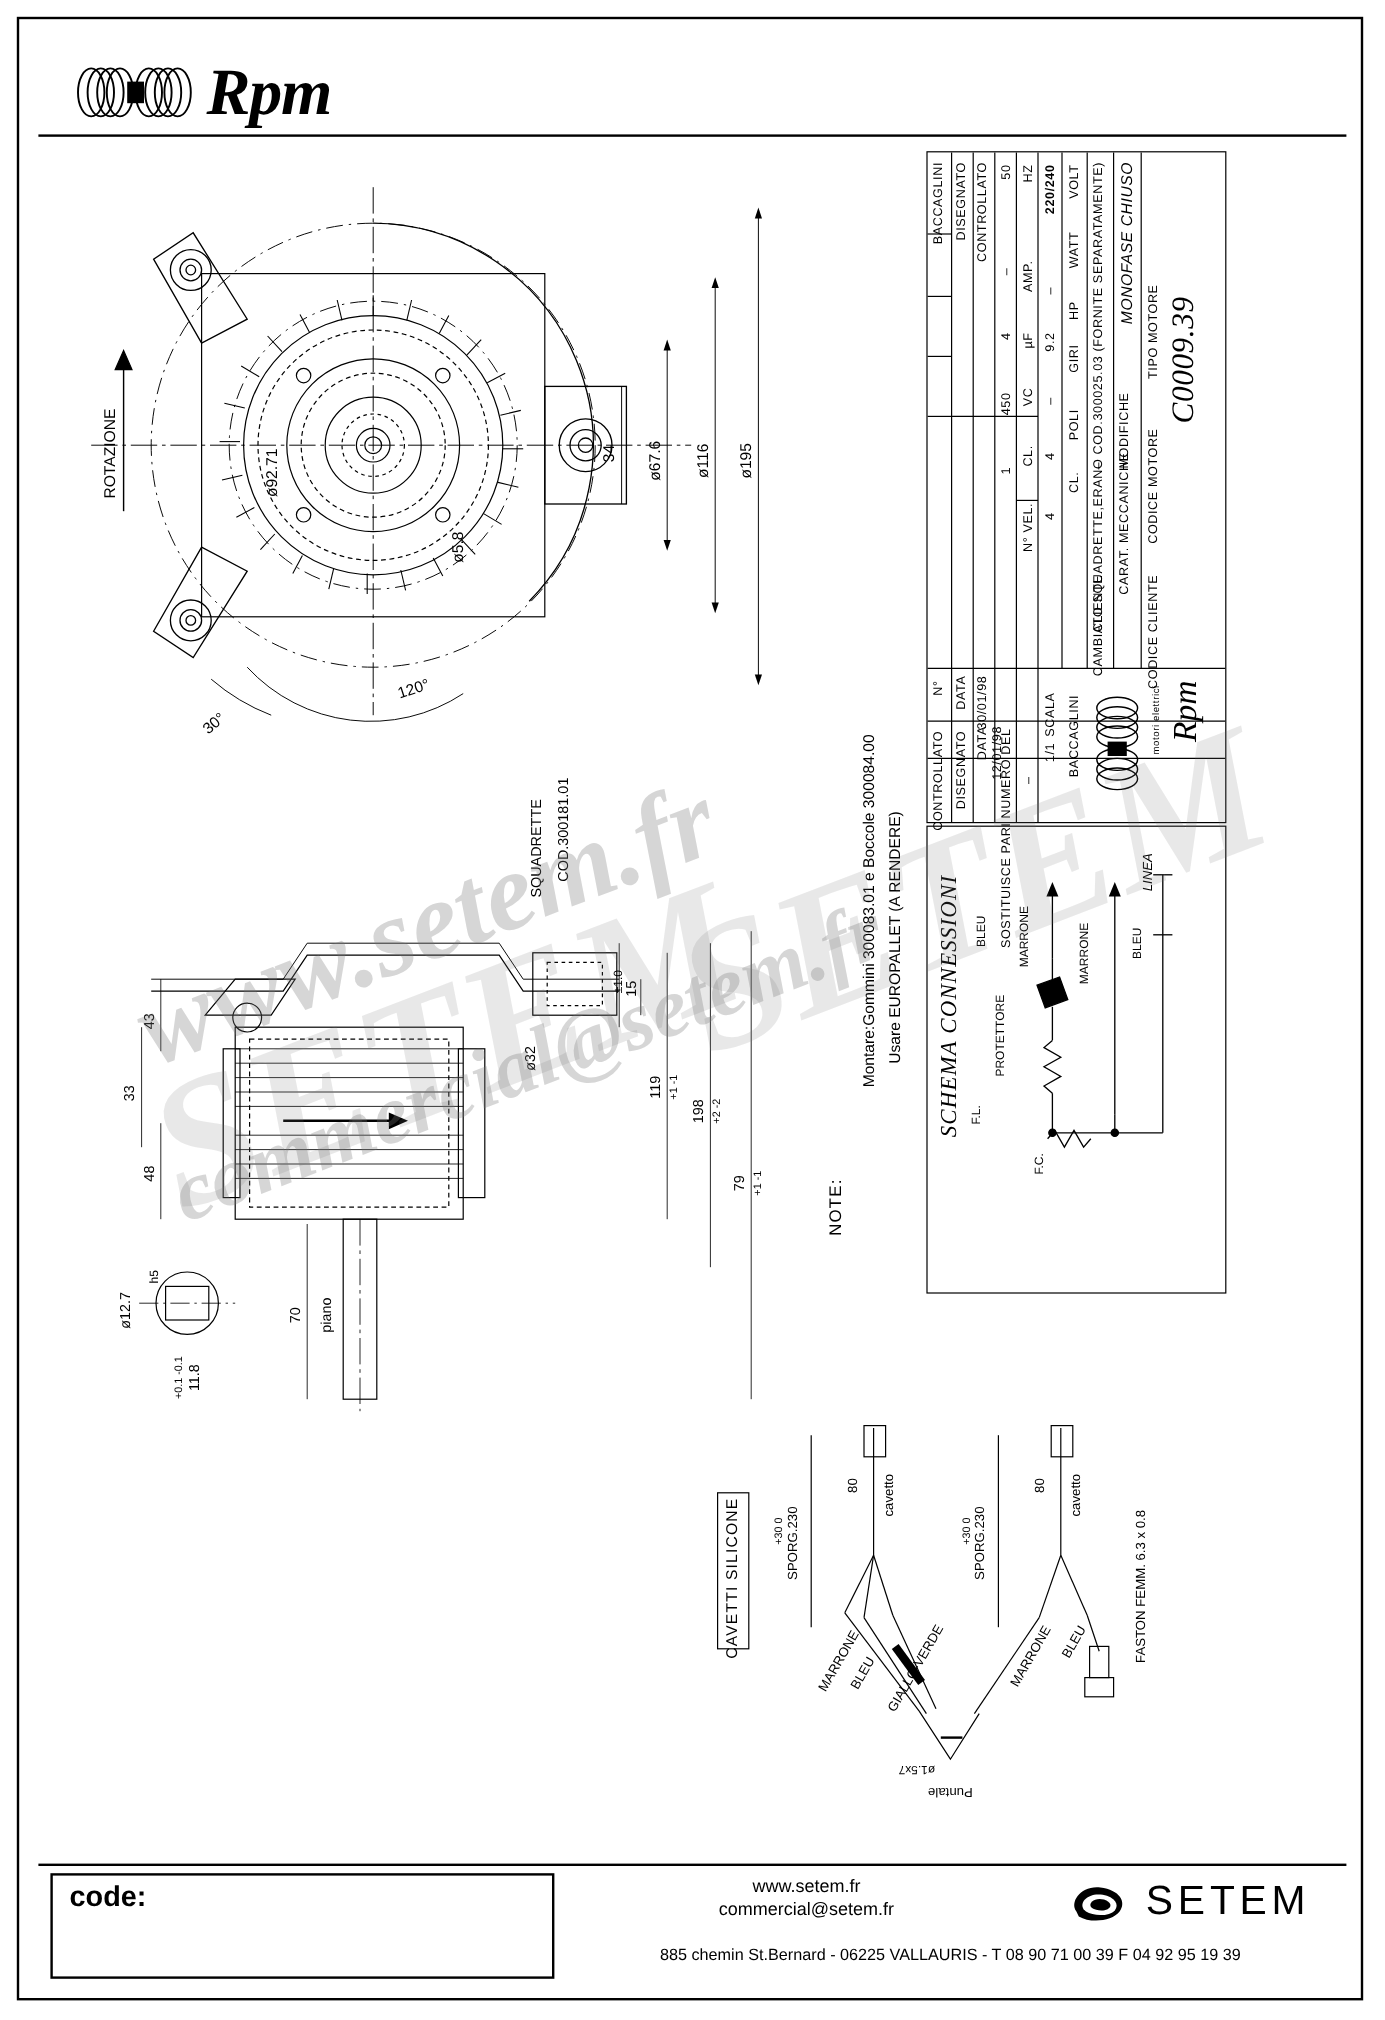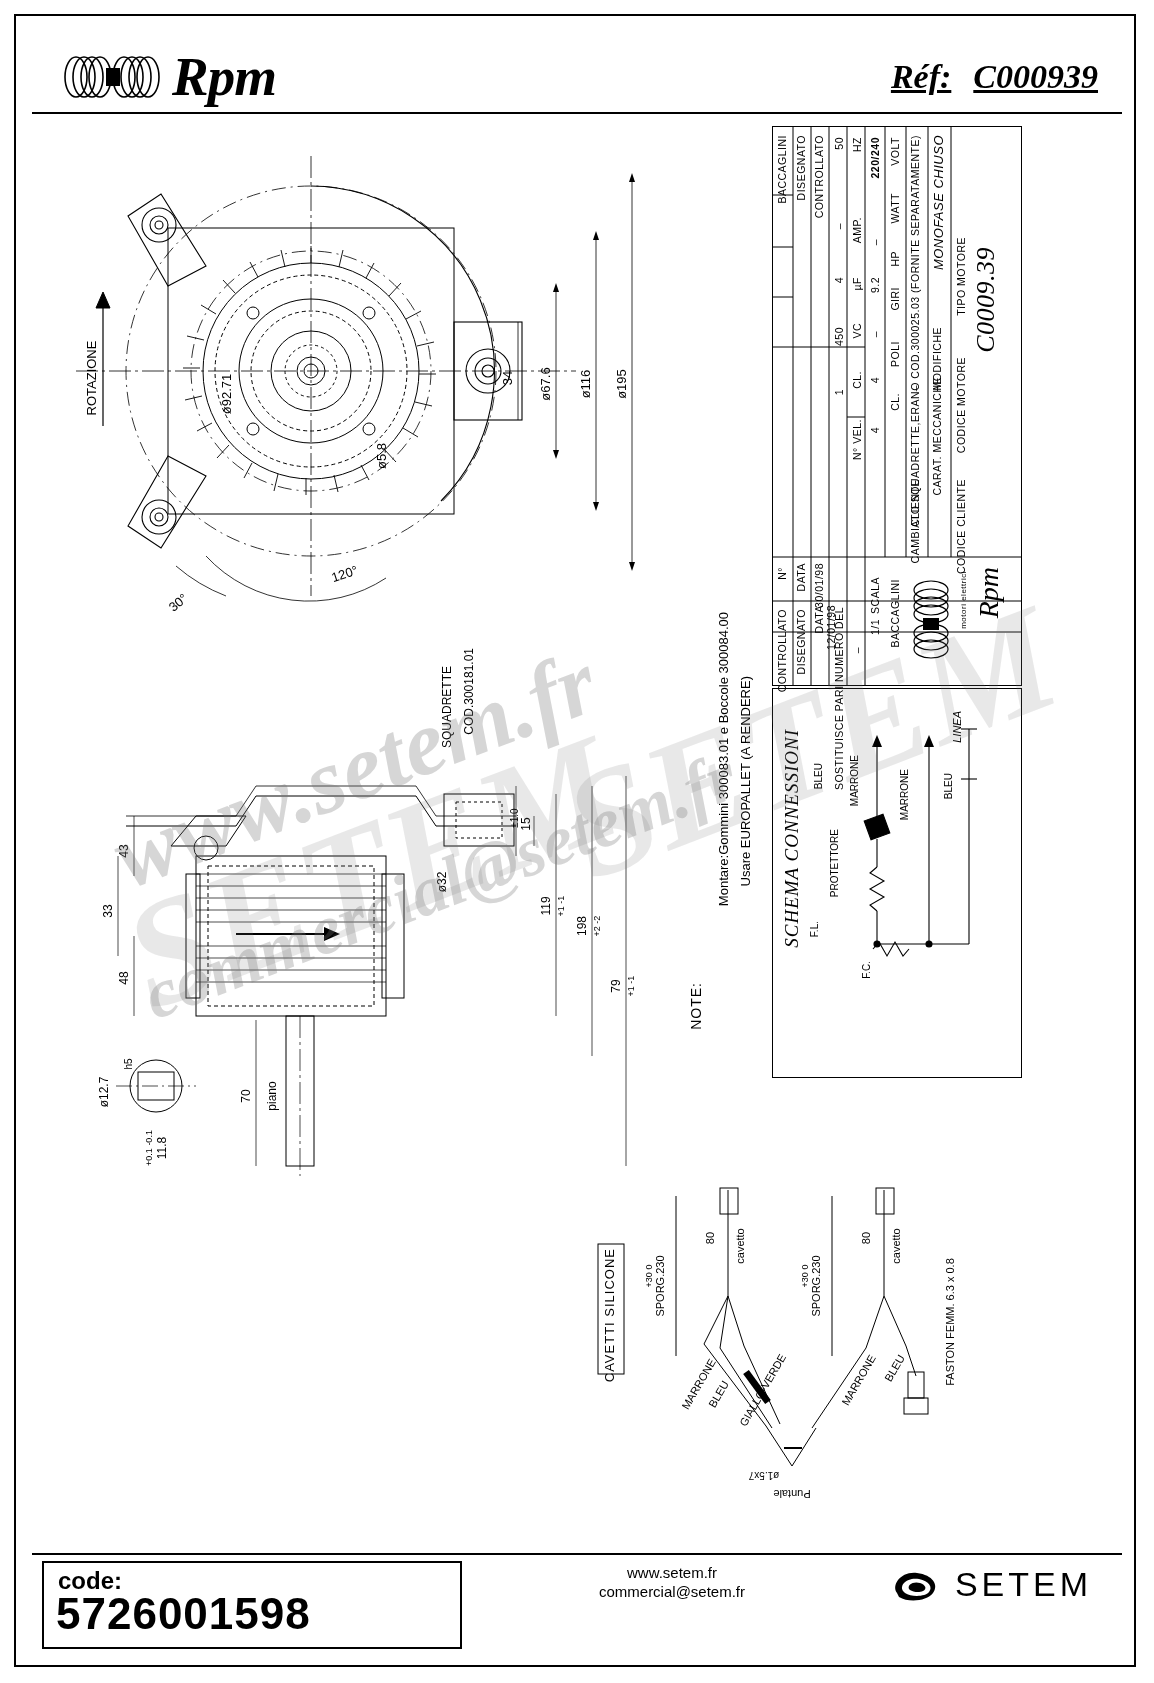--- a/index.html
+++ b/index.html
@@ -56,23 +56,20 @@
             <ellipse cx="38" cy="23" rx="11" ry="20"></ellipse>
             <ellipse cx="62" cy="23" rx="11" ry="20"></ellipse>
             <ellipse cx="70" cy="23" rx="11" ry="20"></ellipse>
             <ellipse cx="78" cy="23" rx="11" ry="20"></ellipse>
             <ellipse cx="86" cy="23" rx="11" ry="20"></ellipse>
           </g>
           <rect x="44" y="14" width="14" height="18" fill="#000"></rect>
         </svg>
       </div>
       <div class="rpm-word">Rpm</div>
-    </div>
-    <div class="ref">
-      <span>Réf:</span><span class="num">C000939</span>
     </div>
   </div>
 
   <div style="position:absolute;left:40px;top:110px;width:700px;height:540px;">
     <svg width="700" height="540" viewBox="0 0 700 540">
       <g stroke="#000" fill="none" stroke-width="1">
 
         <circle cx="255" cy="245" r="185" stroke-dasharray="14 5 2 5" stroke-width="0.8"></circle>
         <circle cx="255" cy="245" r="120" stroke-dasharray="14 5 2 5" stroke-width="0.8"></circle>
 
@@ -471,26 +468,26 @@
   <div class="v" style="position:absolute;left:586px;top:1232px;font-size:13px;letter-spacing:1px;">CAVETTI SILICONE</div>
 
   <div class="wm wm1">www.setem.fr</div>
   <div class="wm wm2">commercial@setem.fr</div>
   <div class="wm" style="left:100px;top:770px;font-size:150px;transform:rotate(-21deg);opacity:.55;">SETEM</div>
   <div class="wm" style="left:540px;top:640px;font-size:150px;transform:rotate(-21deg);opacity:.55;">SETEM</div>
 
   <div class="footer">
     <div class="code-box">
       <div class="code-lbl">code:</div>
-      <div class="code-val">5726001598</div>
     </div>
     <div class="foot-mid">
       <div>www.setem.fr</div>
       <div>commercial@setem.fr</div>
     </div>
+    <div class="foot-addr">885 chemin St.Bernard  -   06225 VALLAURIS  -  T 08 90 71 00 39   F 04 92 95 19 39</div>
     <div class="setem-logo">
       <svg width="60" height="42" viewBox="0 0 60 42">
         <path d="M8,30 C2,22 12,8 28,10 C44,12 50,22 44,30 C38,38 20,40 10,34" fill="#000"></path>
         <path d="M14,28 C10,22 18,14 30,16 C40,18 44,24 40,29 C36,34 22,34 16,30" fill="#fff"></path>
         <path d="M20,26 C18,22 24,18 31,20 C37,22 38,26 34,28 C30,30 24,29 21,27" fill="#000"></path>
       </svg>
       <div class="setem-word">SETEM</div>
     </div>
   </div>
 

